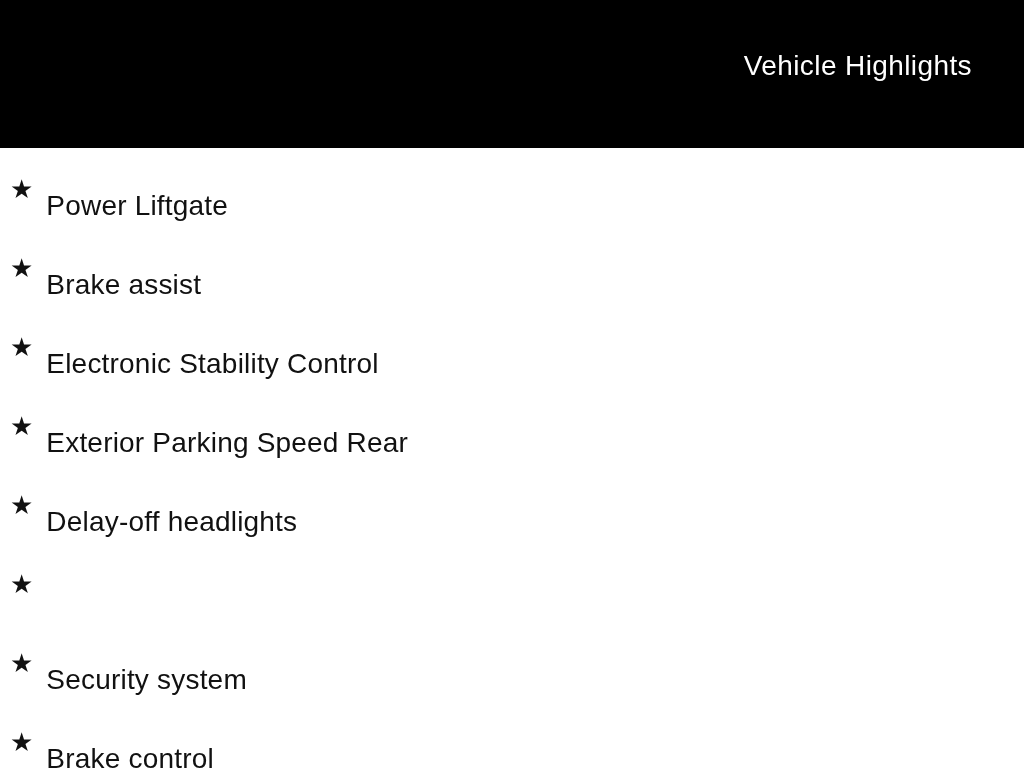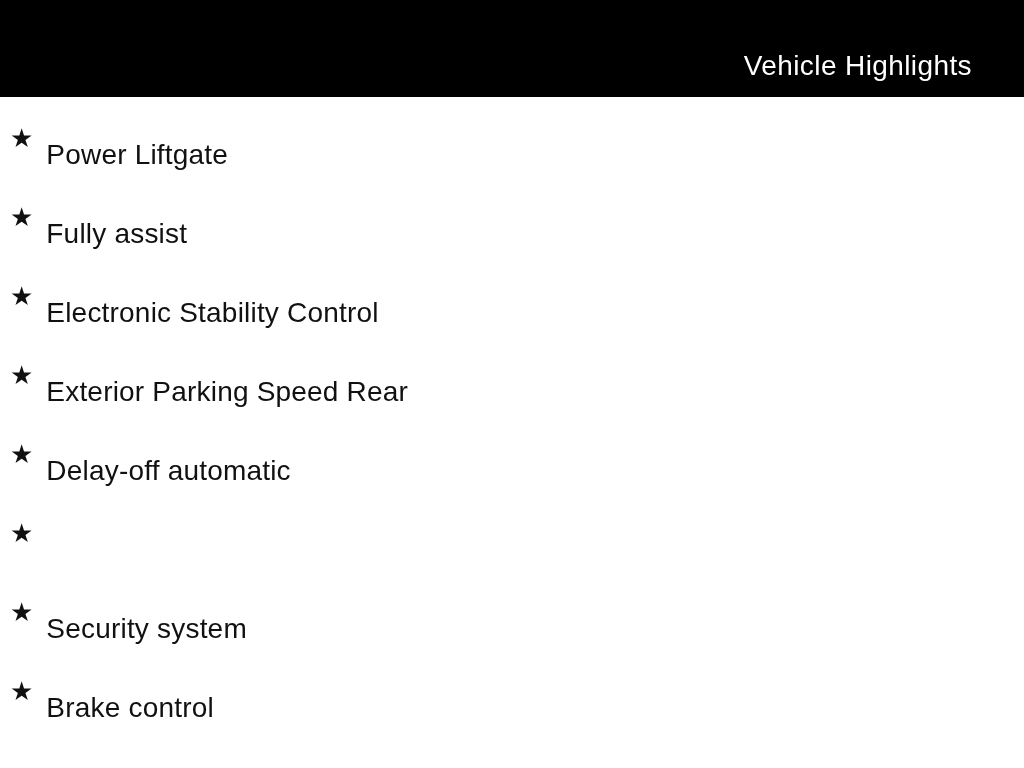--- a/index.html
+++ b/index.html
@@ -8,21 +8,21 @@
     width: 1024px;
     height: 768px;
     background: #ffffff;
     overflow: hidden;
     font-family: "Liberation Sans", "DejaVu Sans", sans-serif;
   }
 
   .header {
     position: relative;
     width: 100%;
-    height: 97px;
+    height: 148px;
     background: #000000;
   }
 
   .header-title {
     position: absolute;
     top: 0;
     right: 52px;
     height: 131px;
     display: flex;
     align-items: center;
@@ -69,36 +69,36 @@
 
 <div class="highlights-list">
 
   <div class="list-item">
     <span class="star">★</span>
     <span class="item-label">Power Liftgate</span>
   </div>
 
   <div class="list-item">
     <span class="star">★</span>
-    <span class="item-label">Fully assist</span>
+    <span class="item-label">Brake assist</span>
   </div>
 
   <div class="list-item">
     <span class="star">★</span>
     <span class="item-label">Electronic Stability Control</span>
   </div>
 
   <div class="list-item">
     <span class="star">★</span>
     <span class="item-label">Exterior Parking Speed Rear</span>
   </div>
 
   <div class="list-item">
     <span class="star">★</span>
-    <span class="item-label">Delay-off automatic</span>
+    <span class="item-label">Delay-off headlights</span>
   </div>
 
   <div class="list-item">
     <span class="star">★</span>
   </div>
 
   <div class="list-item">
     <span class="star">★</span>
     <span class="item-label">Security system</span>
   </div>

